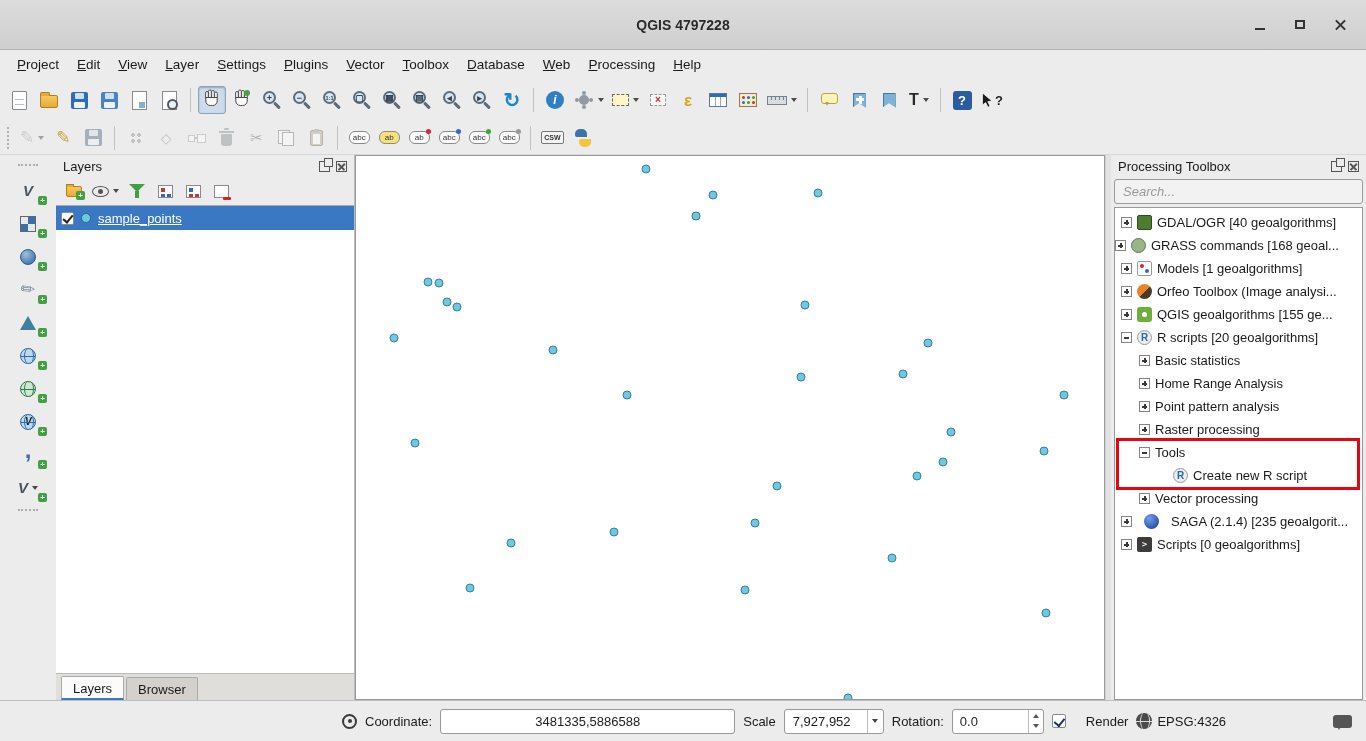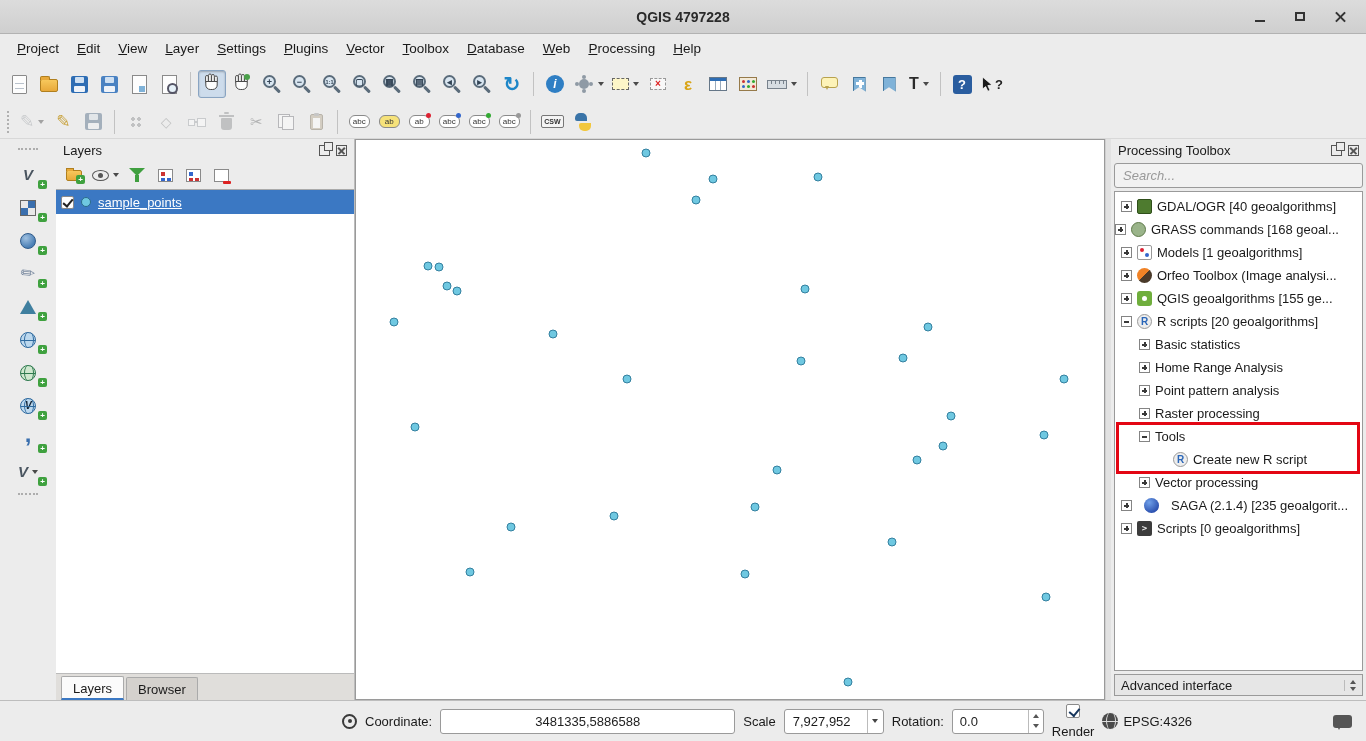--- a/index.html
+++ b/index.html
@@ -1,21 +1,21 @@
 <!DOCTYPE html>
 <html><head>
 <meta charset="utf-8">
 <style>
   html,body{margin:0;padding:0;background:#888;}
   *{box-sizing:border-box;}
   #app{width:1366px;height:741px;display:flex;flex-direction:column;background:#ececec;
        font-family:"Liberation Sans",sans-serif;color:#1a1a1a;overflow:hidden;position:relative;user-select:none;}
 
   
-  #titlebar{height:34px;flex:none;background:linear-gradient(#dcdcdc,#cfcfcf);border-bottom:1px solid #b2b2b2;
+  #titlebar{height:50px;flex:none;background:linear-gradient(#dcdcdc,#cfcfcf);border-bottom:1px solid #b2b2b2;
             display:flex;align-items:center;position:relative;}
   .title-text{position:absolute;left:0;right:0;text-align:center;font-weight:bold;font-size:14px;color:#2a2a2a;}
   .win-controls{margin-left:auto;display:flex;gap:16px;padding-right:14px;z-index:2;}
   .wc{width:24px;height:18px;display:flex;align-items:center;justify-content:center;position:relative;cursor:default;}
   .wc-min i{width:10px;height:2px;background:#333;display:block;margin-top:8px;}
   .wc-max i{width:10px;height:9px;border:2px solid #333;display:block;}
   .wc-close i{position:absolute;left:6px;top:8px;width:13px;height:2px;background:#333;}
   .wc-close i:first-child{transform:rotate(45deg);}
   .wc-close i:last-child{transform:rotate(-45deg);}
 
@@ -232,21 +232,21 @@
             font:13px "Liberation Sans",sans-serif;color:#222;outline:none;}
   .sb-combo{width:100px;height:25px;background:#fff;border:1px solid #9a9a9a;border-radius:3px;display:flex;
             align-items:center;padding-left:8px;}
   .sb-combo .val{flex:1;}
   .combo-box{width:16px;align-self:stretch;border-left:1px solid #bbb;display:flex;align-items:center;justify-content:center;}
   .combo-box .tri-down{border-top-color:#444;}
   .sb-spin{width:92px;height:25px;background:#fff;border:1px solid #9a9a9a;border-radius:3px;display:flex;align-items:center;position:relative;}
   .sb-spin input{border:none;outline:none;width:80px;padding-left:7px;font:13px "Liberation Sans",sans-serif;color:#222;background:transparent;}
   .spin-btns{position:absolute;right:0;top:0;bottom:0;width:15px;border-left:1px solid #bbb;display:flex;
              flex-direction:column;align-items:center;justify-content:center;gap:3px;}
-  .render-wrap{display:flex;align-items:center;gap:6px;flex-direction:column;}
+  .render-wrap{display:flex;align-items:center;gap:20px;}
   .cb-render{width:14px;height:14px;}
   .cb-render.checked::after{border-color:#17365d;left:3.5px;top:1px;width:4.5px;height:8px;}
   .sb-globe{width:16px;height:16px;border-radius:50%;background:#4a4a4a;position:relative;flex:none;}
   .sb-globe::before{content:"";position:absolute;left:50%;top:-1px;bottom:-1px;width:8px;margin-left:-4px;
       border-left:1px solid #ddd;border-right:1px solid #ddd;border-radius:50%;}
   .sb-globe::after{content:"";position:absolute;top:50%;left:0;right:0;border-top:1px solid #ddd;}
   .crs-wrap{display:flex;align-items:center;gap:5px;}
   .sb-bubble{width:19px;height:13px;background:#555;border-radius:3px;position:relative;margin-left:auto;margin-right:6px;flex:none;}
   .sb-bubble::after{content:"";position:absolute;left:4px;bottom:-6px;border:4px solid transparent;border-top-color:#555;
                     border-left-width:2px;border-right-width:2px;}
@@ -699,27 +699,20 @@
             <span class="expander plus"></span>
             <span class="ti ti-saga"></span>
             <span class="tlabel">SAGA (2.1.4) [235 geoalgorit...</span>
           </div>
           <div class="trow" style="padding-left: 6px;">
             <span class="expander plus"></span>
             <span class="ti ti-scripts">&gt;</span>
             <span class="tlabel">Scripts [0 geoalgorithms]</span>
           </div>
         </div>
-      <div class="advanced-bar">
-        <span>Advanced interface</span>
-        <span class="adv-caret">
-            <i class="tri-up"></i>
-            <i class="tri-down"></i>
-          </span>
-      </div>
     </div>
   </div>
 
   <div id="statusbar">
     <div class="sb-spacer"></div>
     <span class="sb-track"></span>
     <span>Coordinate:</span>
     <input class="sb-input" value="3481335,5886588" style="">
     <span>Scale</span>
     <div class="sb-combo">

